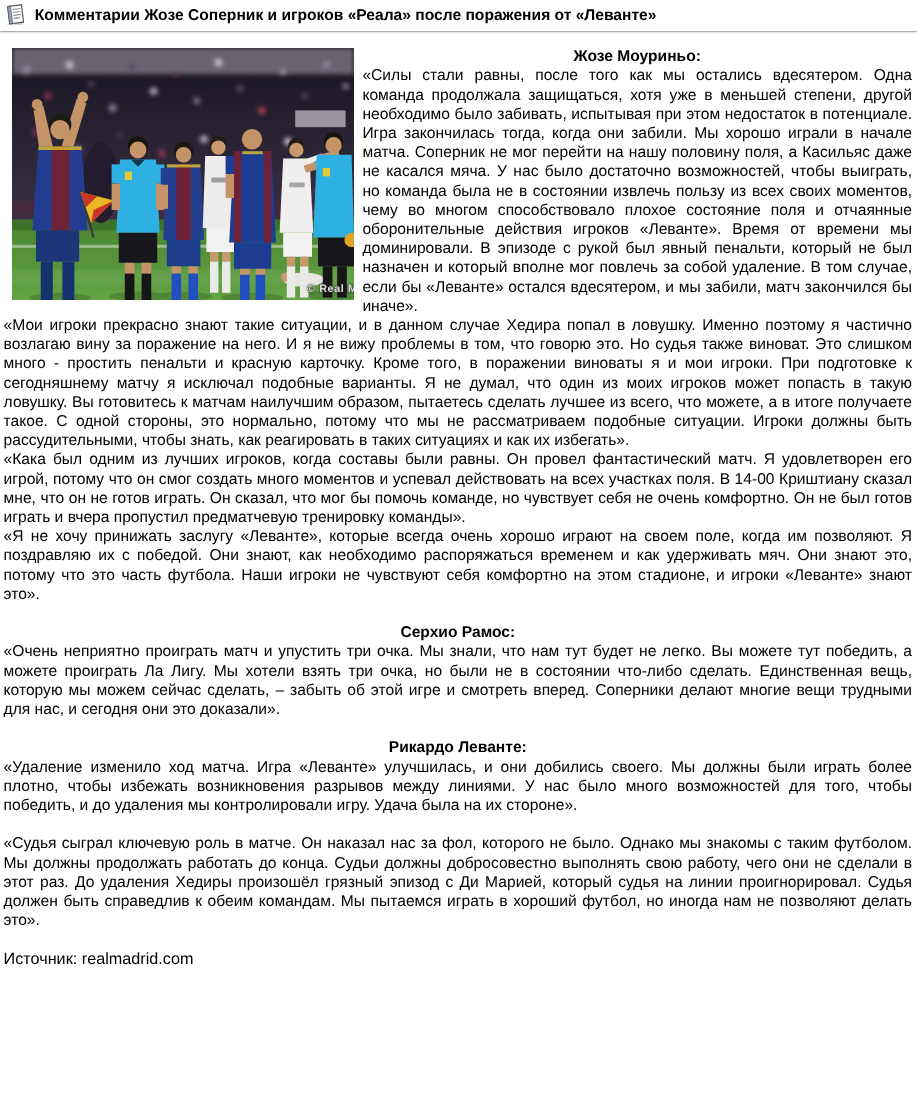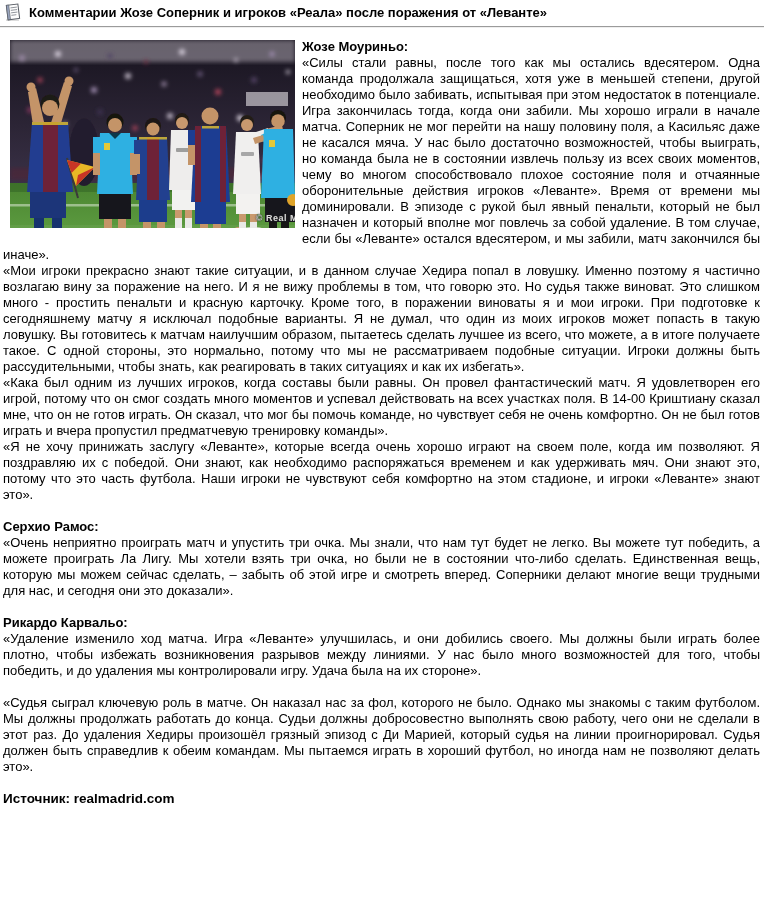--- a/index.html
+++ b/index.html
@@ -32,21 +32,21 @@
   
   .article {
     margin: 11px 4px 0 3px;
     font-size: 13px;
     line-height: 16px;
     text-align: justify;
   }
   figure.match-photo {
     float: left;
     width: 285px;
-    height: 188px;
+    height: 210px;
     margin: 1px 7px 4px 7px;
     padding: 0;
     position: relative;
     overflow: hidden;
     background: #4d7c0f;
   }
   figure.match-photo svg { display: block; width: 285px; height: 210px; }
   .photo-watermark {
     position: absolute;
     right: -3px;
@@ -56,27 +56,27 @@
     letter-spacing: .5px;
     color: #dcdcdc;
     text-shadow: 0 0 2px #2a2a2a, 0 0 1px #2a2a2a;
     white-space: nowrap;
   }
   .speaker {
     font-size: 13px;
     font-weight: bold;
     margin: 0;
     line-height: 16px;
-    text-align: left;
+    text-align: center;
   }
   .article p { margin: 0; }
   .section.gap { margin-top: 16px; }
   .source-line {
     font-size: 13.5px;
-    font-weight: bold;
+    font-weight: normal;
     margin: 16px 0 2px 3px;
     clear: both;
   }
 </style>
 </head>
 <body>
 
 <div class="news-header">
   <span class="doc-icon">
     <svg viewBox="0 0 18 19" width="18" height="19">
@@ -282,21 +282,21 @@
     <p>«Кака был одним из лучших игроков, когда составы были равны. Он провел фантастический матч. Я удовлетворен его игрой, потому что он смог создать много моментов и успевал действовать на всех участках поля. В 14-00 Криштиану сказал мне, что он не готов играть. Он сказал, что мог бы помочь команде, но чувствует себя не очень комфортно. Он не был готов играть и вчера пропустил предматчевую тренировку команды».</p>
     <p>«Я не хочу принижать заслугу «Леванте», которые всегда очень хорошо играют на своем поле, когда им позволяют. Я поздравляю их с победой. Они знают, как необходимо распоряжаться временем и как удерживать мяч. Они знают это, потому что это часть футбола. Наши игроки не чувствуют себя комфортно на этом стадионе, и игроки «Леванте» знают это».</p>
   </div>
 
   <div class="section gap">
     <h3 class="speaker">Серхио Рамос:</h3>
     <p>«Очень неприятно проиграть матч и упустить три очка. Мы знали, что нам тут будет не легко. Вы можете тут победить, а можете проиграть Ла Лигу. Мы хотели взять три очка, но были не в состоянии что-либо сделать. Единственная вещь, которую мы можем сейчас сделать, – забыть об этой игре и смотреть вперед. Соперники делают многие вещи трудными для нас, и сегодня они это доказали».</p>
   </div>
 
   <div class="section gap">
-    <h3 class="speaker">Рикардо Карвальо:</h3>
+    <h3 class="speaker">Рикардо Леванте:</h3>
     <p>«Удаление изменило ход матча. Игра «Леванте» улучшилась, и они добились своего. Мы должны были играть более плотно, чтобы избежать возникновения разрывов между линиями. У нас было много возможностей для того, чтобы победить, и до удаления мы контролировали игру. Удача была на их стороне».</p>
   </div>
 
   <div class="section gap">
     <p>«Судья сыграл ключевую роль в матче. Он наказал нас за фол, которого не было. Однако мы знакомы с таким футболом. Мы должны продолжать работать до конца. Судьи должны добросовестно выполнять свою работу, чего они не сделали в этот раз. До удаления Хедиры произошёл грязный эпизод с Ди Марией, который судья на линии проигнорировал. Судья должен быть справедлив к обеим командам. Мы пытаемся играть в хороший футбол, но иногда нам не позволяют делать это».</p>
   </div>
 
 </div>
 
 <p class="source-line">Источник: realmadrid.com</p>

